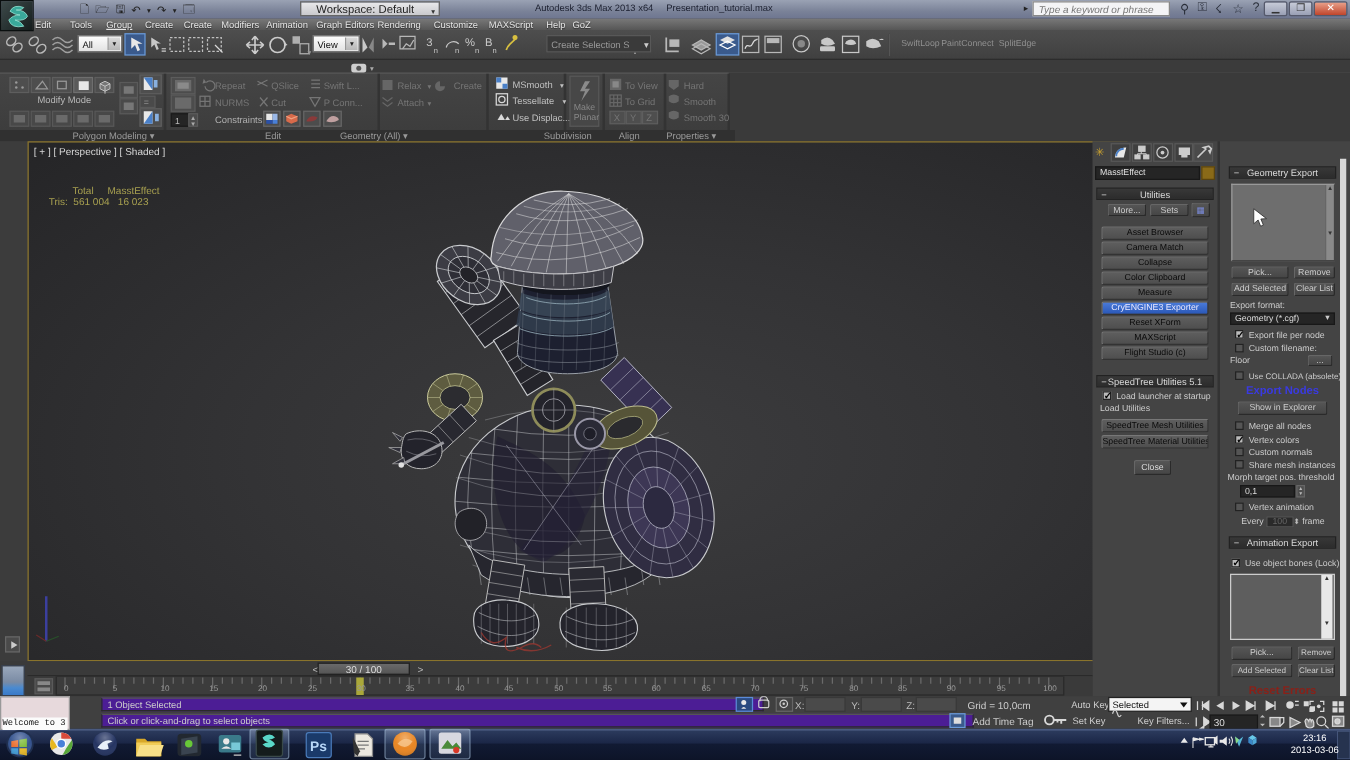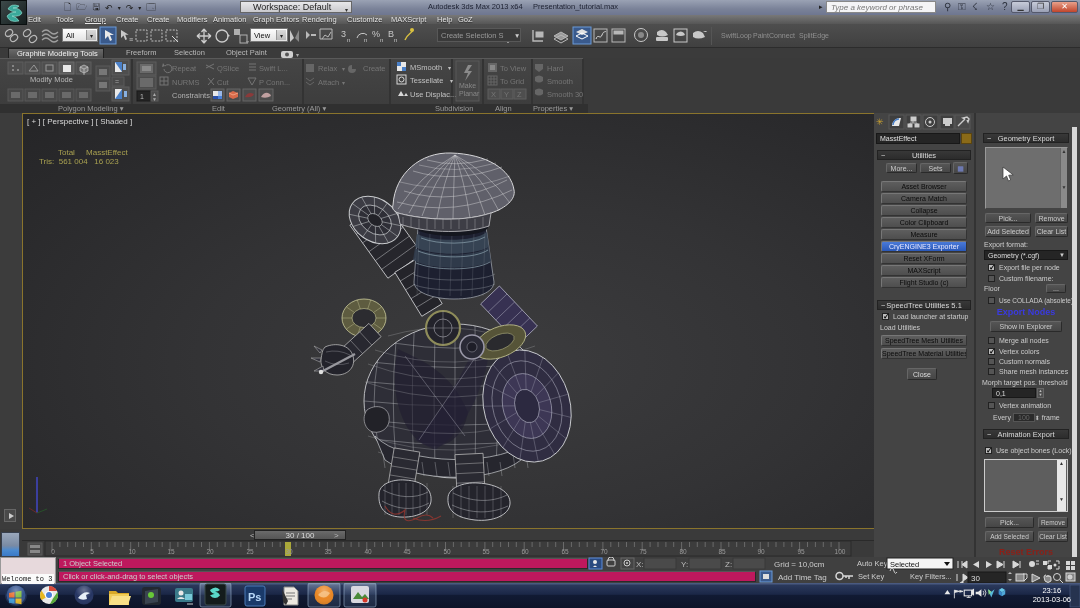--- a/index.html
+++ b/index.html
@@ -53,25 +53,25 @@
 .ubtn { position:absolute; left:7px; width:86px; height:11px; background:linear-gradient(#5e5e5e,#4e4e4e); border:1px solid #333; border-top-color:#777; border-left-color:#777; color:#0a0a0a; white-space:nowrap; overflow:hidden; font-size:7px; text-align:center; line-height:10px; border-radius:2px; }
 .ubtn.sel { background:linear-gradient(#4a7ad8,#2a58b8); color:#e8e8ff; }
 .gbtn { position:absolute; background:linear-gradient(#555,#464646); border:1px solid #666; border-bottom-color:#2a2a2a; border-right-color:#2a2a2a; color:#ccc; font-size:7px; white-space:nowrap; overflow:hidden; text-align:center; border-radius:2px; }
 .cbrow { position:absolute; font-size:7px; color:#ccc; white-space:nowrap; }
 .cbox { display:inline-block; width:7px; height:7px; background:#bbb; border:1px solid #222; vertical-align:-1px; margin-right:4px; position:relative; }
 .cbox.un { background:#555; }
 .cbox.chk:after { content:"✓"; position:absolute; left:0px; top:-2px; font-size:8px; color:#000; font-weight:bold; }
 .darkfield { position:absolute; background:#252525; border:1px solid #181818; color:#ddd; font-size:7px; white-space:nowrap; }
 
 #timesliderrow { left:22px; top:529px; width:852px; height:12px; background:#3a3a3a; border-bottom:1px solid #2a2a2a; }
-#tshandle { position:absolute; left:232px; top:1px; width:92px; height:10px; background:linear-gradient(#6a6a6a,#555); border:1px solid #222; color:#ddd; font-size:8px; text-align:center; line-height:9px; }
+#tshandle { position:absolute; left:232px; top:1px; width:74px; height:10px; background:linear-gradient(#6a6a6a,#555); border:1px solid #222; color:#ddd; font-size:8px; text-align:center; line-height:9px; }
 #trackbar { left:0; top:541px; width:874px; height:16px; background:#3a3a3a; }
 .rnum { position:absolute; top:7px; font-size:6.5px; color:#999; }
 #statusarea { left:0; top:557px; width:1080px; height:26px; background:#404040; }
-.srow { position:absolute; background:#be185d; border:1px solid #2a2a2a; border-top-color:#555; color:#ccc; font-size:7.5px; white-space:nowrap; }
+.srow { position:absolute; background:#4c1d95; border:1px solid #2a2a2a; border-top-color:#555; color:#ccc; font-size:7.5px; white-space:nowrap;margin-left:23px; }
 #taskbar { left:0; top:583px; width:1080px; height:25px;
   background:linear-gradient(#2e3d60 0%, #1b2747 45%, #111a33 50%, #0d1428 100%); }
 #clock { position:absolute; right:9px; top:3px; font-size:7.5px; color:#fff; text-align:center; line-height:9px; }
 #welcome { left:0; top:557px; width:56px; height:27px; background:#e7d9dc; border:1px solid #999; z-index:20; }
 #welcome .t { position:absolute; left:1px; top:16px; width:52px; height:10px; background:#fbfbfb; font-family:"Liberation Mono",monospace; font-size:7px; color:#111; line-height:10px; }
 </style>
 </head>
 <body>
 <div id="app">
 
@@ -376,26 +376,20 @@
 
       <g font-size="7.5" fill="#757575">
         <path d="M535 16 l8 0 l0 5 l-4 3 l-4 -3 z" fill="#666"></path>
           <text x="547" y="23">Hard</text>
         <path d="M535 29 q4 -3 8 0 l0 4 q-4 3 -8 0 z" fill="#666"></path>
           <text x="547" y="36">Smooth</text>
         <path d="M535 42 q4 -3 8 0 l0 4 q-4 3 -8 0 z" fill="#666"></path>
           <text x="547" y="49">Smooth 30</text>
       </g>
     </svg>
-    <div id="rtabs">
-      <div class="rtab active" style="left:8px; width:96px; text-align:center;">Graphite Modeling Tools</div>
-      <div class="rtab" style="left:118px;">Freeform</div>
-      <div class="rtab" style="left:166px;">Selection</div>
-      <div class="rtab" style="left:218px;">Object Paint</div>
-    </div>
     <div id="rlabels">
       <div class="rlabel" style="left:58px;">Polygon Modeling ▾</div>
       <div class="rlabel" style="left:212px;">Edit</div>
       <div class="rlabel" style="left:272px;">Geometry (All) ▾</div>
       <div class="rlabel" style="left:435px;">Subdivision</div>
       <div class="rlabel" style="left:495px;">Align</div>
       <div class="rlabel" style="left:533px;">Properties ▾</div>
     </div>
   </div>
 

